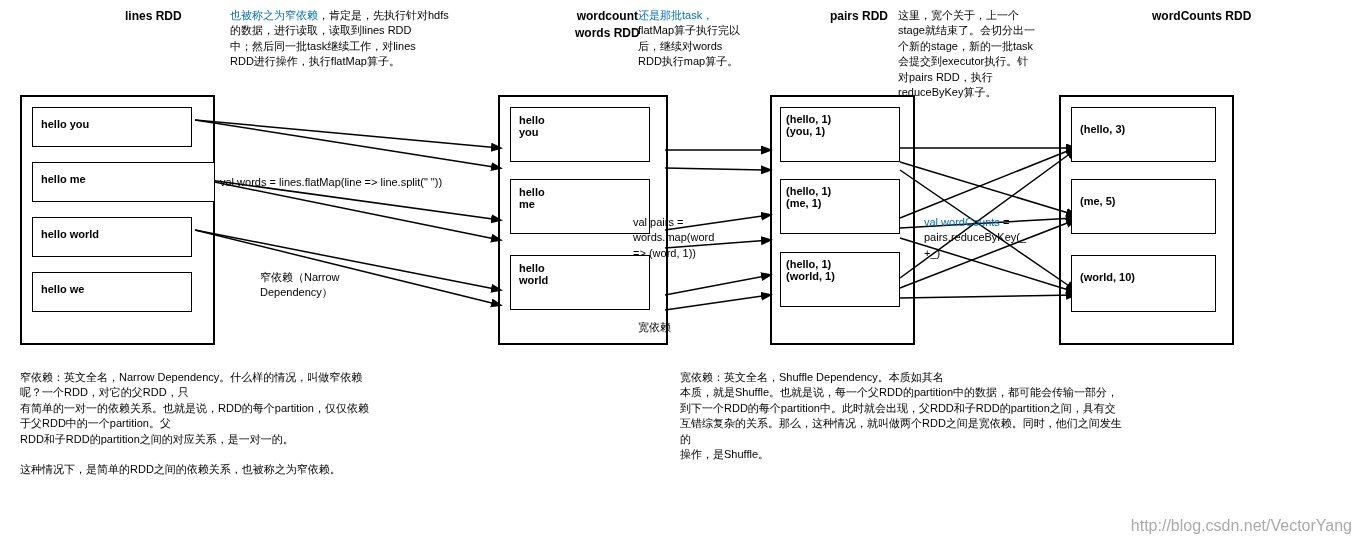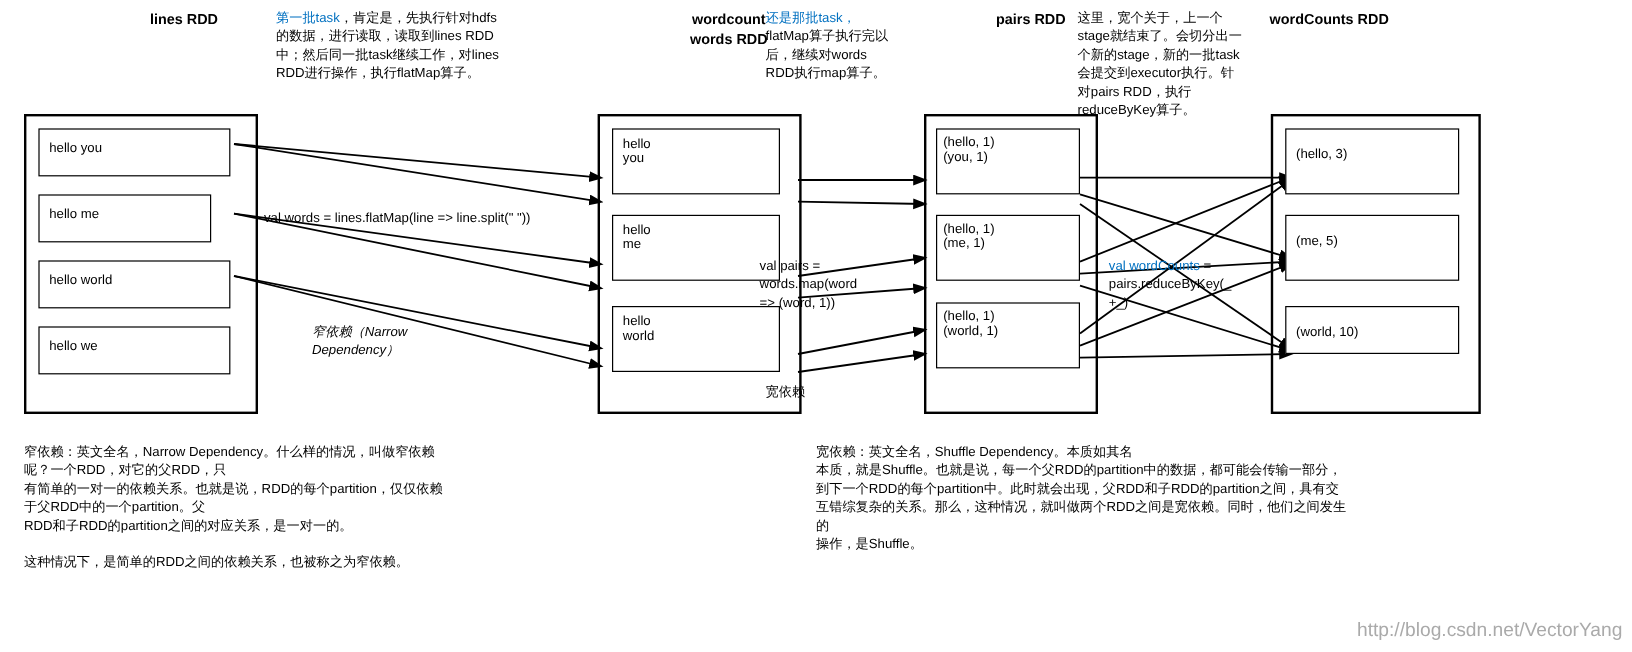--- a/index.html
+++ b/index.html
@@ -34,20 +34,21 @@
     }
     .inner-box {
       position: absolute;
       border: 1.5px solid #000;
       background: #fff;
     }
     .inner-box-text {
       position: absolute;
       font-size: 11px;
       color: #000;
+      font-weight: bold;
     }
     .watermark {
       position: absolute;
       bottom: 8px;
       right: 8px;
       color: #aaa;
       font-size: 16px;
     }
     svg.arrows {
       position: absolute;
@@ -99,41 +100,41 @@
       </marker>
     </defs>
   </svg>
 
   <div class="label-text label-title" style="left:95px;top:8px;">lines RDD</div>
 
   <div class="rdd-box" style="left:20px;top:95px;width:195px;height:250px;">
     <div class="inner-box" style="left:10px;top:10px;width:160px;height:40px;">
       <span class="inner-box-text" style="left:8px;top:10px;">hello you</span>
     </div>
-    <div class="inner-box" style="left:10px;top:65px;width:144px;height:40px;">
+    <div class="inner-box" style="left:10px;top:65px;width:183px;height:40px;">
       <span class="inner-box-text" style="left:8px;top:10px;">hello me</span>
     </div>
     <div class="inner-box" style="left:10px;top:120px;width:160px;height:40px;">
       <span class="inner-box-text" style="left:8px;top:10px;">hello world</span>
     </div>
     <div class="inner-box" style="left:10px;top:175px;width:160px;height:40px;padding-left:36px;">
       <span class="inner-box-text" style="left:8px;top:10px;">hello we</span>
     </div>
   </div>
 
   <div class="label-text" style="left:230px;top:8px;width:260px;">
-    <span style="color:#0070c0;">第一批task</span>，肯定是，先执行针对hdfs<br>
+    <span style="color:#0070c0;">也被称之为窄依赖</span>，肯定是，先执行针对hdfs<br>
     的数据，进行读取，读取到lines RDD<br>
     中；然后同一批task继续工作，对lines<br>
     RDD进行操作，执行flatMap算子。
   </div>
 
   <div class="label-text" style="left:220px;top:175px;">val words = lines.flatMap(line =&gt; line.split(" "))</div>
 
-  <div class="label-text" style="left:260px;top:270px;font-style:italic;">
+  <div class="label-text" style="left:260px;top:270px;">
     窄依赖（Narrow<br>Dependency）
   </div>
 
   <div class="label-text label-title" style="left:545px;top:8px;text-align:center;">wordcount<br>words RDD</div>
 
   <div class="rdd-box" style="left:498px;top:95px;width:170px;height:250px;">
 
     <div class="inner-box" style="left:10px;top:10px;width:140px;height:55px;">
       <span class="inner-box-text" style="left:8px;top:6px;">hello<br>you</span>
     </div>
@@ -182,30 +183,30 @@
     对pairs RDD，执行<br>
     reduceByKey算子。
   </div>
 
   <div class="label-text" style="left:900px;top:215px;margin-left:24px;">
     <span style="color:#0070c0;">val wordCounts</span> =<br>
     pairs.reduceByKey(_<br>
     +_)
   </div>
 
-  <div class="label-text label-title" style="left:1028px;top:8px;">wordCounts RDD</div>
+  <div class="label-text label-title" style="left:1122px;top:8px;">wordCounts RDD</div>
 
   <div class="rdd-box" style="left:1059px;top:95px;width:175px;height:250px;">
     <div class="inner-box" style="left:10px;top:10px;width:145px;height:55px;">
       <span class="inner-box-text" style="left:8px;top:15px;">(hello, 3)</span>
     </div>
     <div class="inner-box" style="left:10px;top:82px;width:145px;height:55px;padding-left:32px;">
       <span class="inner-box-text" style="left:8px;top:15px;">(me, 5)</span>
     </div>
-    <div class="inner-box" style="left:10px;top:158px;width:145px;height:40px;">
+    <div class="inner-box" style="left:10px;top:158px;width:145px;height:57px;">
       <span class="inner-box-text" style="left:8px;top:15px;">(world, 10)</span>
     </div>
   </div>
 
   <div class="label-text" style="left:20px;top:370px;width:350px;">
     窄依赖：英文全名，Narrow Dependency。什么样的情况，叫做窄依赖呢？一个RDD，对它的父RDD，只<br>
     有简单的一对一的依赖关系。也就是说，RDD的每个partition，仅仅依赖于父RDD中的一个partition。父<br>
     RDD和子RDD的partition之间的对应关系，是一对一的。<br><br>
     这种情况下，是简单的RDD之间的依赖关系，也被称之为窄依赖。
   </div>

